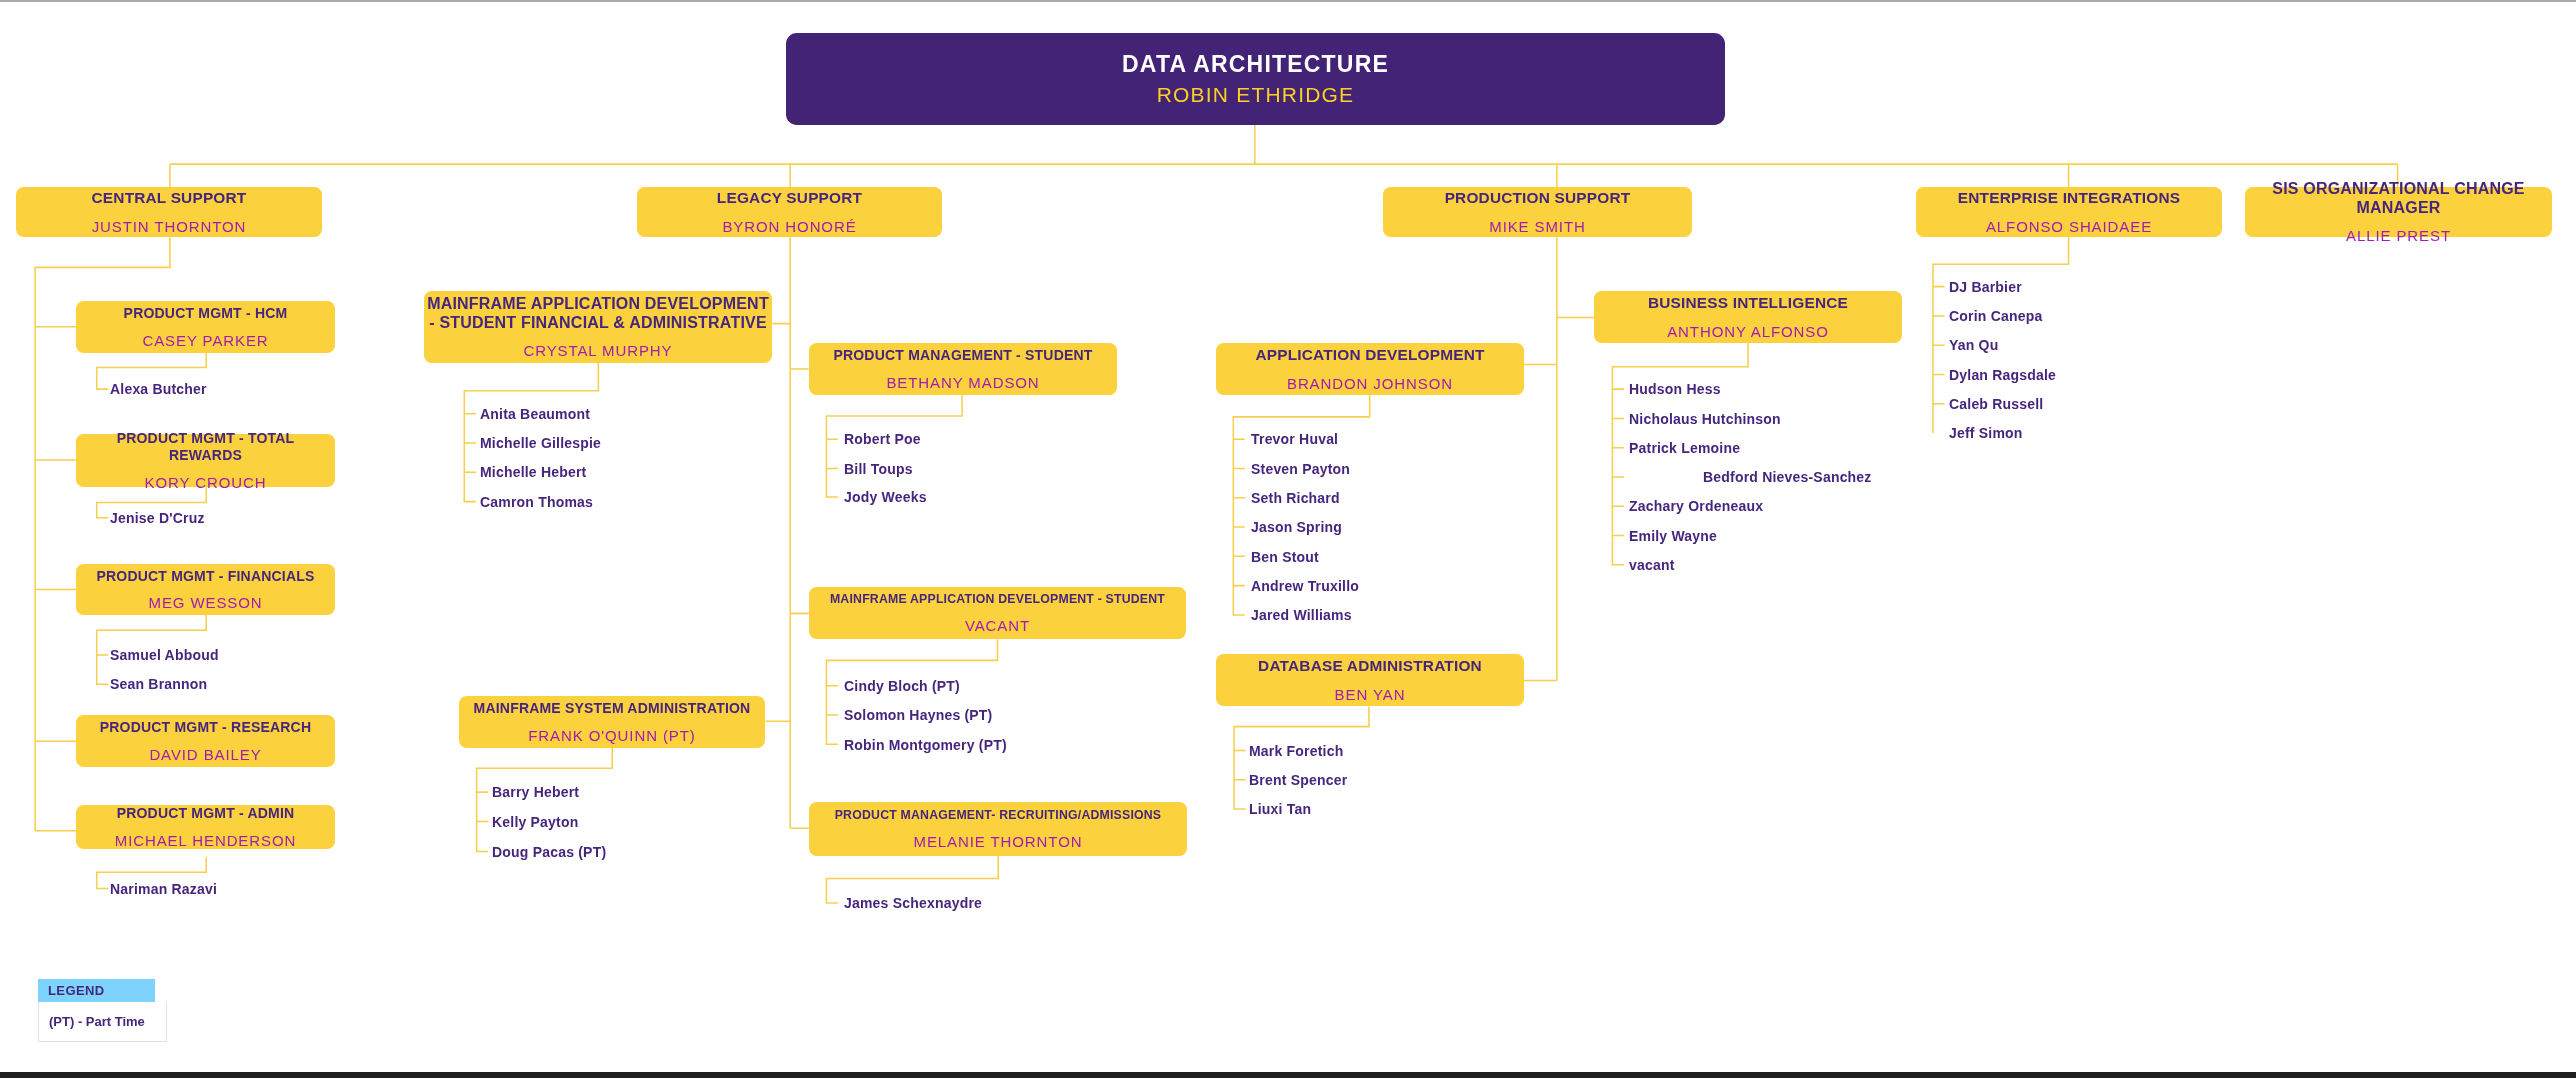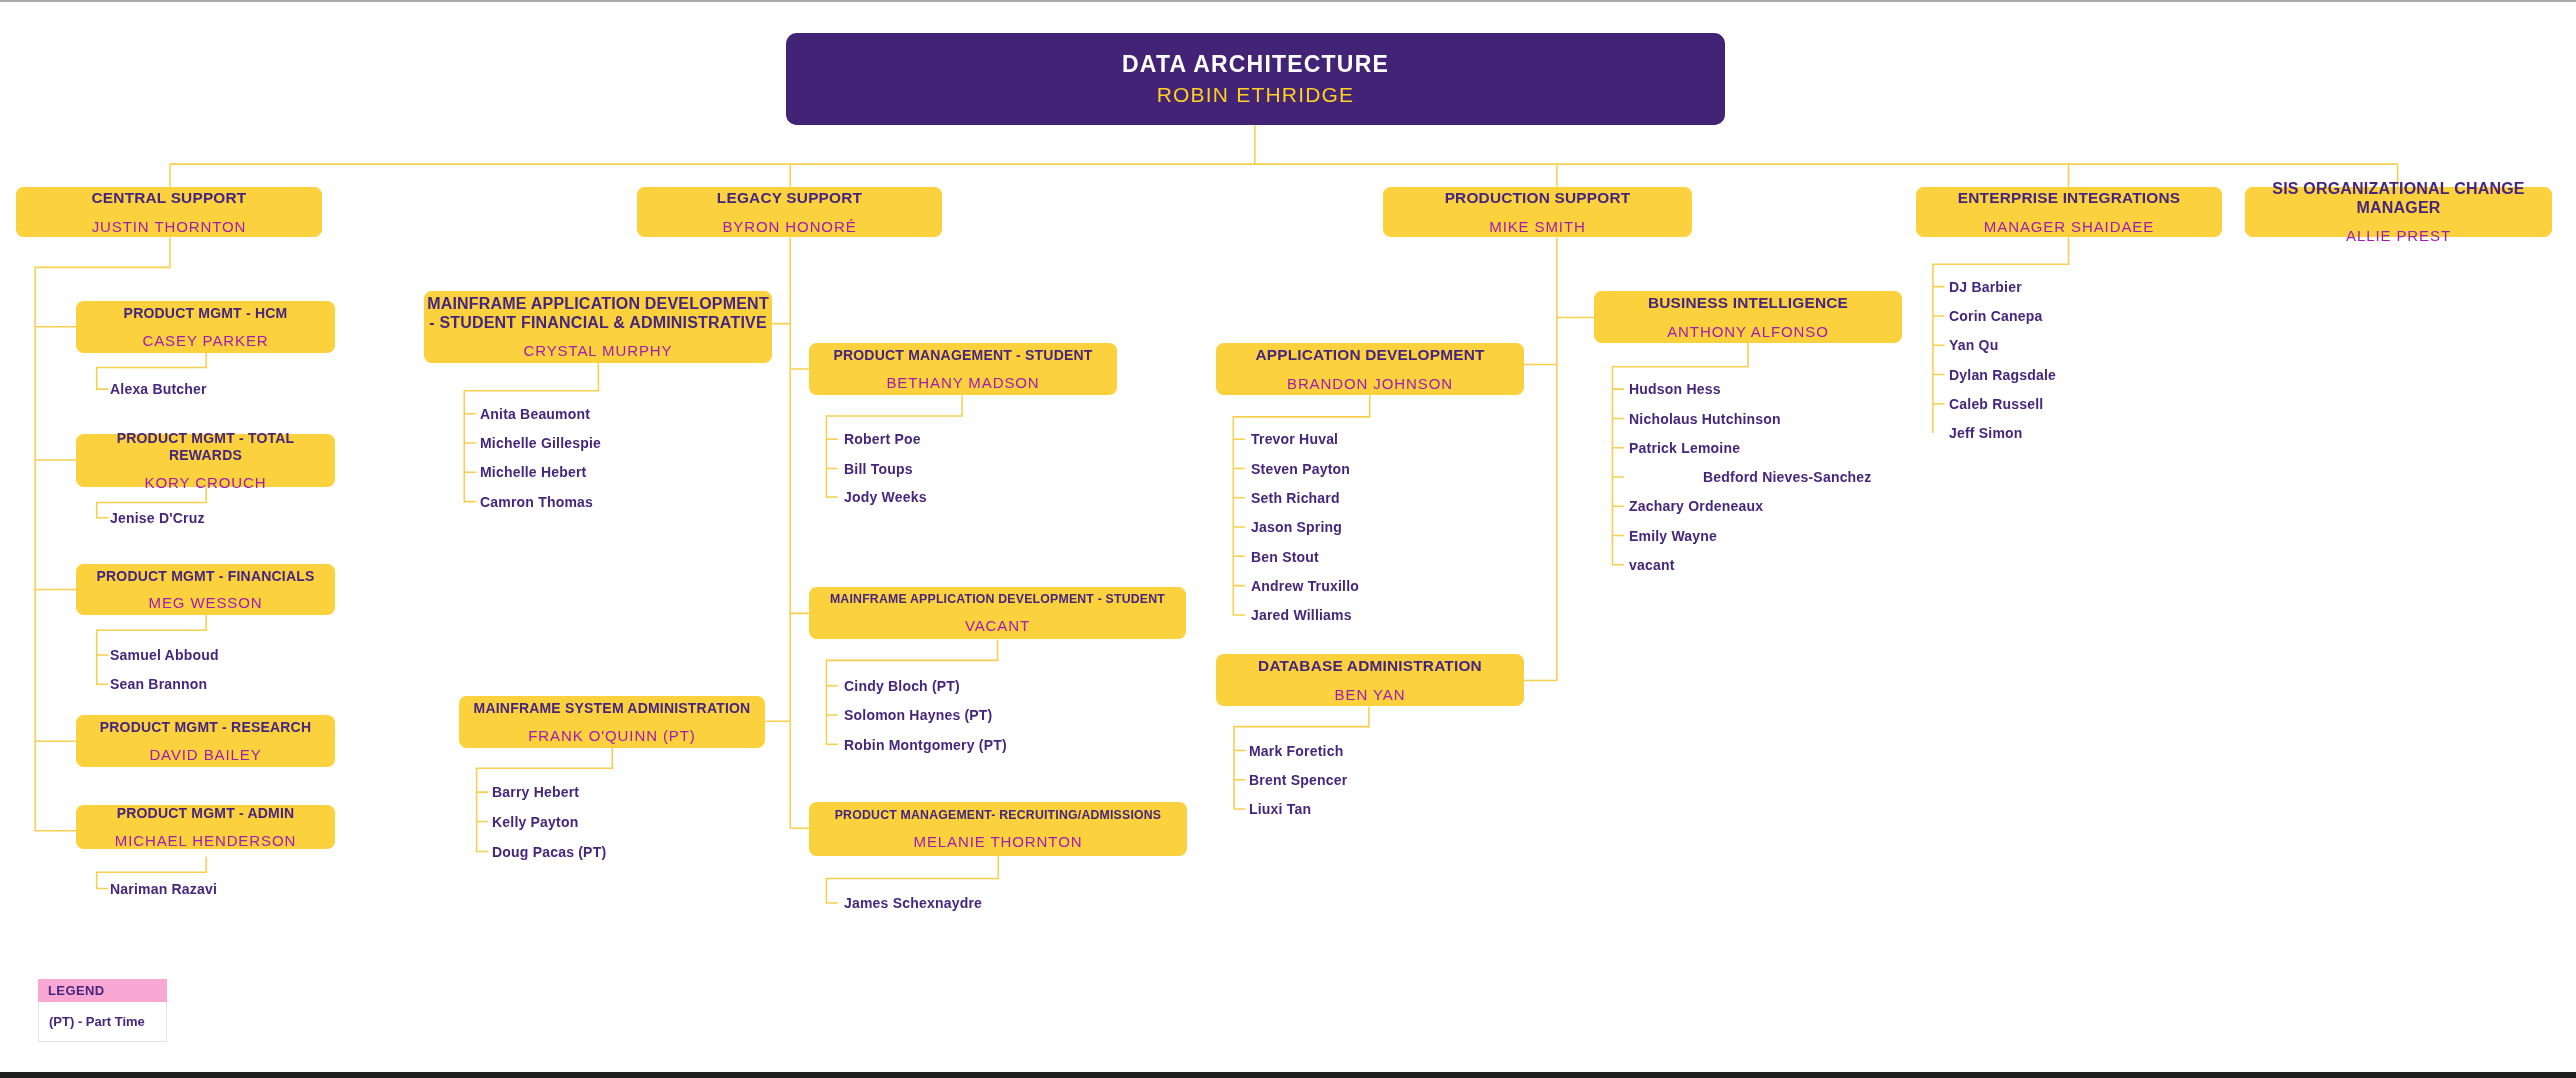--- a/index.html
+++ b/index.html
@@ -32,22 +32,22 @@
   }
   .root-title { font-size:23px; font-weight:bold; color:#ffffff; letter-spacing:1.2px; }
   .root-manager { font-size:21px; color:#FDD023; letter-spacing:1.2px; margin-top:4.6px; }
 
   .member {
     position:absolute; transform:translateY(-50%);
     font-size:14px; font-weight:bold; color:#46267D; white-space:nowrap; letter-spacing:0.2px;
   }
 
   .legend-header {
-    position:absolute; left:38px; top:979px; width:129px; height:23px;
-    background:#f9a8d4; display:flex; align-items:center; padding-left:10px;
+    position:absolute; left:38px; top:979px; width:117px; height:23px;
+    background:#7dd3fc; display:flex; align-items:center; padding-left:10px;
     font-size:13px; font-weight:bold; color:#46267D; letter-spacing:0.4px;
   }
   .legend-body {
     position:absolute; left:38px; top:1002px; width:129px; height:40px;
     background:#ffffff; border:0.8px solid #e3e3e3; border-top:none;
     display:flex; align-items:center; padding-left:10px;
     font-size:13px; font-weight:bold; color:#46267D;
   }
 </style>
 </head>
@@ -77,21 +77,21 @@
   <div class="dept" style="left:637px;top:187px;width:305px;height:50px">
     <div class="dept-title t20">LEGACY SUPPORT</div>
     <div class="dept-manager">BYRON HONORÉ</div>
   </div>
   <div class="dept" style="left:1383px;top:187px;width:309px;height:50px">
     <div class="dept-title t20">PRODUCTION SUPPORT</div>
     <div class="dept-manager">MIKE SMITH</div>
   </div>
   <div class="dept" style="left:1916px;top:187px;width:306px;height:50px">
     <div class="dept-title t20">ENTERPRISE INTEGRATIONS</div>
-    <div class="dept-manager">MANAGER SHAIDAEE</div>
+    <div class="dept-manager">ALFONSO SHAIDAEE</div>
   </div>
   <div class="dept" style="left:2245px;top:187px;width:307px;height:50px">
     <div class="dept-title t17">SIS ORGANIZATIONAL CHANGE MANAGER</div>
     <div class="dept-manager">ALLIE PREST</div>
   </div>
 
   <div class="dept" style="left:76px;top:301px;width:259px;height:52px">
     <div class="dept-title t18">PRODUCT MGMT - HCM</div>
     <div class="dept-manager">CASEY PARKER</div>
   </div>

